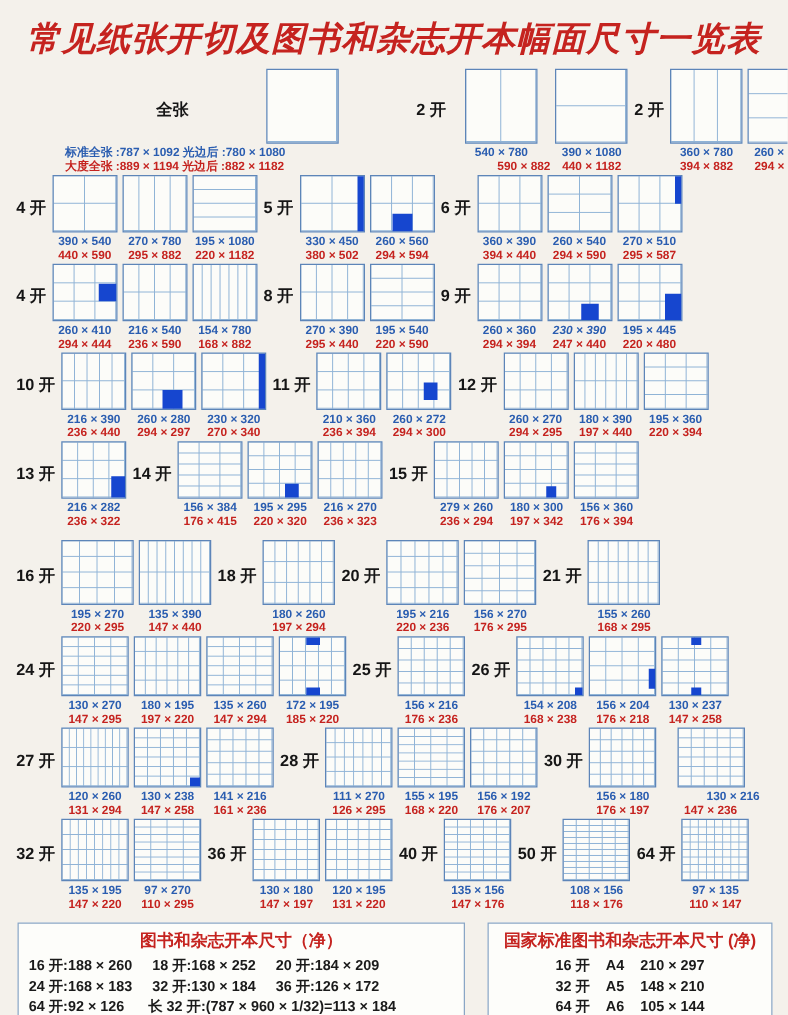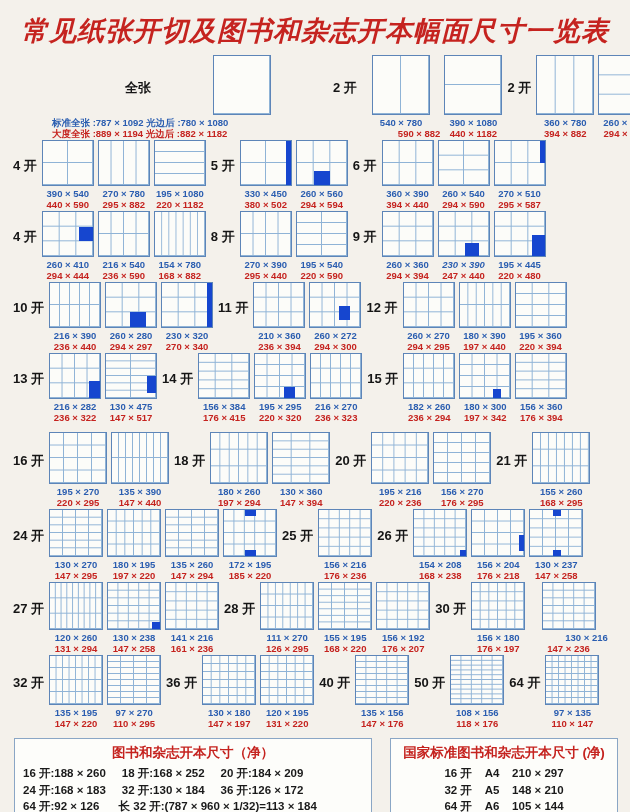--- a/index.html
+++ b/index.html
@@ -242,27 +242,20 @@
     </div>
     <div class="row">
       <span class="glabel" style="padding-top: 17px;">13 开</span>
       <div class="cell">
         <div class="box" style="width: 52px; height: 46px; background-image: linear-gradient(to right, transparent calc(100% - 1px), rgb(143, 179, 214) 0px), linear-gradient(transparent calc(100% - 1px), rgb(143, 179, 214) 0px); background-size: calc(25%) 100%, 100% calc(33.3333%);">
           <div class="blue" style="left: 78%; top: 62%; width: 22%; height: 38%; background: rgb(22, 70, 207);"></div>
         </div>
         <div class="dim std" style="color: rgb(42, 93, 176);">216 × 282</div>
         <div class="dim big" style="color: rgb(197, 35, 31);">236 × 322</div>
       </div>
-      <div class="cell">
-        <div class="box" style="width: 52px; height: 46px; background-image: linear-gradient(to right, transparent calc(100% - 1px), rgb(143, 179, 214) 0px), linear-gradient(transparent calc(100% - 1px), rgb(143, 179, 214) 0px); background-size: calc(50%) 100%, 100% calc(16.6667%);">
-          <div class="blue" style="left: 82%; top: 50%; width: 18%; height: 38%; background: rgb(22, 70, 207);"></div>
-        </div>
-        <div class="dim std" style="color: rgb(42, 93, 176);">130 × 475</div>
-        <div class="dim big" style="color: rgb(197, 35, 31);">147 × 517</div>
-      </div>
       <span class="glabel" style="padding-top: 17px;">14 开</span>
       <div class="cell">
         <div class="box" style="width: 52px; height: 46px; background-image: linear-gradient(to right, transparent calc(100% - 1px), rgb(143, 179, 214) 0px), linear-gradient(transparent calc(100% - 1px), rgb(143, 179, 214) 0px); background-size: calc(33.3333%) 100%, 100% calc(20%);"></div>
         <div class="dim std" style="color: rgb(42, 93, 176);">156 × 384</div>
         <div class="dim big" style="color: rgb(197, 35, 31);">176 × 415</div>
       </div>
       <div class="cell">
         <div class="box" style="width: 52px; height: 46px; background-image: linear-gradient(to right, transparent calc(100% - 1px), rgb(143, 179, 214) 0px), linear-gradient(transparent calc(100% - 1px), rgb(143, 179, 214) 0px); background-size: calc(25%) 100%, 100% calc(25%);">
           <div class="blue" style="left: 58%; top: 74%; width: 22%; height: 26%; background: rgb(22, 70, 207);"></div>
         </div>
@@ -270,21 +263,21 @@
         <div class="dim big" style="color: rgb(197, 35, 31);">220 × 320</div>
       </div>
       <div class="cell">
         <div class="box" style="width: 52px; height: 46px; background-image: linear-gradient(to right, transparent calc(100% - 1px), rgb(143, 179, 214) 0px), linear-gradient(transparent calc(100% - 1px), rgb(143, 179, 214) 0px); background-size: calc(20%) 100%, 100% calc(33.3333%);"></div>
         <div class="dim std" style="color: rgb(42, 93, 176);">216 × 270</div>
         <div class="dim big" style="color: rgb(197, 35, 31);">236 × 323</div>
       </div>
       <span class="glabel" style="padding-top: 17px;">15 开</span>
       <div class="cell">
         <div class="box" style="width: 52px; height: 46px; background-image: linear-gradient(to right, transparent calc(100% - 1px), rgb(143, 179, 214) 0px), linear-gradient(transparent calc(100% - 1px), rgb(143, 179, 214) 0px); background-size: calc(20%) 100%, 100% calc(33.3333%);"></div>
-        <div class="dim std" style="color: rgb(42, 93, 176);">182 × 260</div>
+        <div class="dim std" style="color: rgb(42, 93, 176);">279 × 260</div>
         <div class="dim big" style="color: rgb(197, 35, 31);">236 × 294</div>
       </div>
       <div class="cell">
         <div class="box" style="width: 52px; height: 46px; background-image: linear-gradient(to right, transparent calc(100% - 1px), rgb(143, 179, 214) 0px), linear-gradient(transparent calc(100% - 1px), rgb(143, 179, 214) 0px); background-size: calc(25%) 100%, 100% calc(25%);">
           <div class="blue" style="left: 66%; top: 80%; width: 16%; height: 20%; background: rgb(22, 70, 207);"></div>
         </div>
         <div class="dim std" style="color: rgb(42, 93, 176);">180 × 300</div>
         <div class="dim big" style="color: rgb(197, 35, 31);">197 × 342</div>
       </div>
       <div class="cell">
@@ -303,25 +296,20 @@
       <div class="cell">
         <div class="box" style="width: 58px; height: 52px; background-image: linear-gradient(to right, transparent calc(100% - 1px), rgb(143, 179, 214) 0px), linear-gradient(transparent calc(100% - 1px), rgb(143, 179, 214) 0px); background-size: calc(12.5%) 100%, 100% calc(50%);"></div>
         <div class="dim std" style="color: rgb(42, 93, 176);">135 × 390</div>
         <div class="dim big" style="color: rgb(197, 35, 31);">147 × 440</div>
       </div>
       <span class="glabel" style="padding-top: 20px;">18 开</span>
       <div class="cell">
         <div class="box" style="width: 58px; height: 52px; background-image: linear-gradient(to right, transparent calc(100% - 1px), rgb(143, 179, 214) 0px), linear-gradient(transparent calc(100% - 1px), rgb(143, 179, 214) 0px); background-size: calc(16.6667%) 100%, 100% calc(33.3333%);"></div>
         <div class="dim std" style="color: rgb(42, 93, 176);">180 × 260</div>
         <div class="dim big" style="color: rgb(197, 35, 31);">197 × 294</div>
-      </div>
-      <div class="cell">
-        <div class="box" style="width: 58px; height: 52px; background-image: linear-gradient(to right, transparent calc(100% - 1px), rgb(143, 179, 214) 0px), linear-gradient(transparent calc(100% - 1px), rgb(143, 179, 214) 0px); background-size: calc(33.3333%) 100%, 100% calc(16.6667%);"></div>
-        <div class="dim std" style="color: rgb(42, 93, 176);">130 × 360</div>
-        <div class="dim big" style="color: rgb(197, 35, 31);">147 × 394</div>
       </div>
       <span class="glabel" style="padding-top: 20px;">20 开</span>
       <div class="cell">
         <div class="box" style="width: 58px; height: 52px; background-image: linear-gradient(to right, transparent calc(100% - 1px), rgb(143, 179, 214) 0px), linear-gradient(transparent calc(100% - 1px), rgb(143, 179, 214) 0px); background-size: calc(20%) 100%, 100% calc(25%);"></div>
         <div class="dim std" style="color: rgb(42, 93, 176);">195 × 216</div>
         <div class="dim big" style="color: rgb(197, 35, 31);">220 × 236</div>
       </div>
       <div class="cell">
         <div class="box" style="width: 58px; height: 52px; background-image: linear-gradient(to right, transparent calc(100% - 1px), rgb(143, 179, 214) 0px), linear-gradient(transparent calc(100% - 1px), rgb(143, 179, 214) 0px); background-size: calc(25%) 100%, 100% calc(20%);"></div>
         <div class="dim std" style="color: rgb(42, 93, 176);">156 × 270</div>

